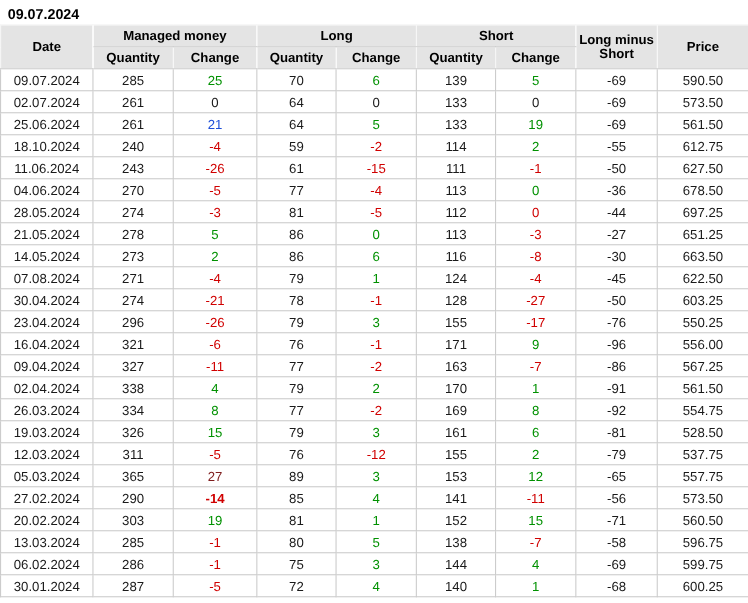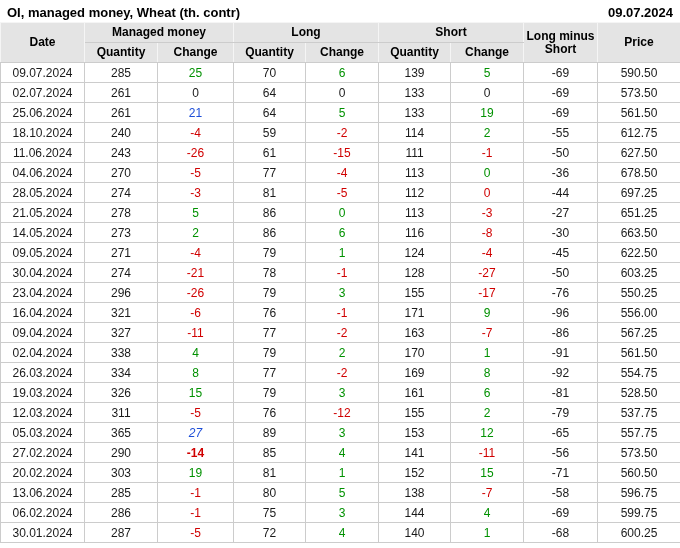--- a/index.html
+++ b/index.html
@@ -45,21 +45,20 @@
   tbody td {
     border: 1px solid #cccccc;
     height: 20px;
     background: #ffffff;
   }
 </style>
 </head>
 <body>
 
 <div class="titlebar">
-  <span>OI, managed money, Wheat (th. contr)</span>
   <span>09.07.2024</span>
 </div>
 
 <table class="data-table">
   <colgroup>
     <col style="width:84px">
       <col style="width:73px">
       <col style="width:76px">
     <col style="width:72px">
       <col style="width:73px">
@@ -180,21 +179,21 @@
         <td>273</td>
         <td style="color: rgb(0, 145, 0);">2</td>
         <td>86</td>
         <td style="color: rgb(0, 145, 0);">6</td>
         <td>116</td>
         <td style="color: rgb(208, 0, 0);">-8</td>
         <td>-30</td>
         <td>663.50</td>
       </tr>
       <tr>
-        <td>09.05.2024</td>
+        <td>07.08.2024</td>
         <td>271</td>
         <td style="color: rgb(208, 0, 0);">-4</td>
         <td>79</td>
         <td style="color: rgb(0, 145, 0);">1</td>
         <td>124</td>
         <td style="color: rgb(208, 0, 0);">-4</td>
         <td>-45</td>
         <td>622.50</td>
       </tr>
       <tr>
@@ -281,21 +280,21 @@
         <td>76</td>
         <td style="color: rgb(208, 0, 0);">-12</td>
         <td>155</td>
         <td style="color: rgb(0, 145, 0);">2</td>
         <td>-79</td>
         <td>537.75</td>
       </tr>
       <tr>
         <td>05.03.2024</td>
         <td>365</td>
-        <td style="color: #1d4ed8; font-style: italic;">27</td>
+        <td style="color: #7f1d1d;">27</td>
         <td>89</td>
         <td style="color: rgb(0, 145, 0);">3</td>
         <td>153</td>
         <td style="color: rgb(0, 145, 0); margin-top: 29px;">12</td>
         <td>-65</td>
         <td>557.75</td>
       </tr>
       <tr>
         <td>27.02.2024</td>
         <td>290</td>
@@ -312,21 +311,21 @@
         <td>303</td>
         <td style="color: rgb(0, 145, 0);">19</td>
         <td>81</td>
         <td style="color: rgb(0, 145, 0);">1</td>
         <td>152</td>
         <td style="color: rgb(0, 145, 0);">15</td>
         <td>-71</td>
         <td>560.50</td>
       </tr>
       <tr>
-        <td>13.06.2024</td>
+        <td>13.03.2024</td>
         <td>285</td>
         <td style="color: rgb(208, 0, 0);">-1</td>
         <td>80</td>
         <td style="color: rgb(0, 145, 0);">5</td>
         <td>138</td>
         <td style="color: rgb(208, 0, 0);">-7</td>
         <td>-58</td>
         <td>596.75</td>
       </tr>
       <tr>

